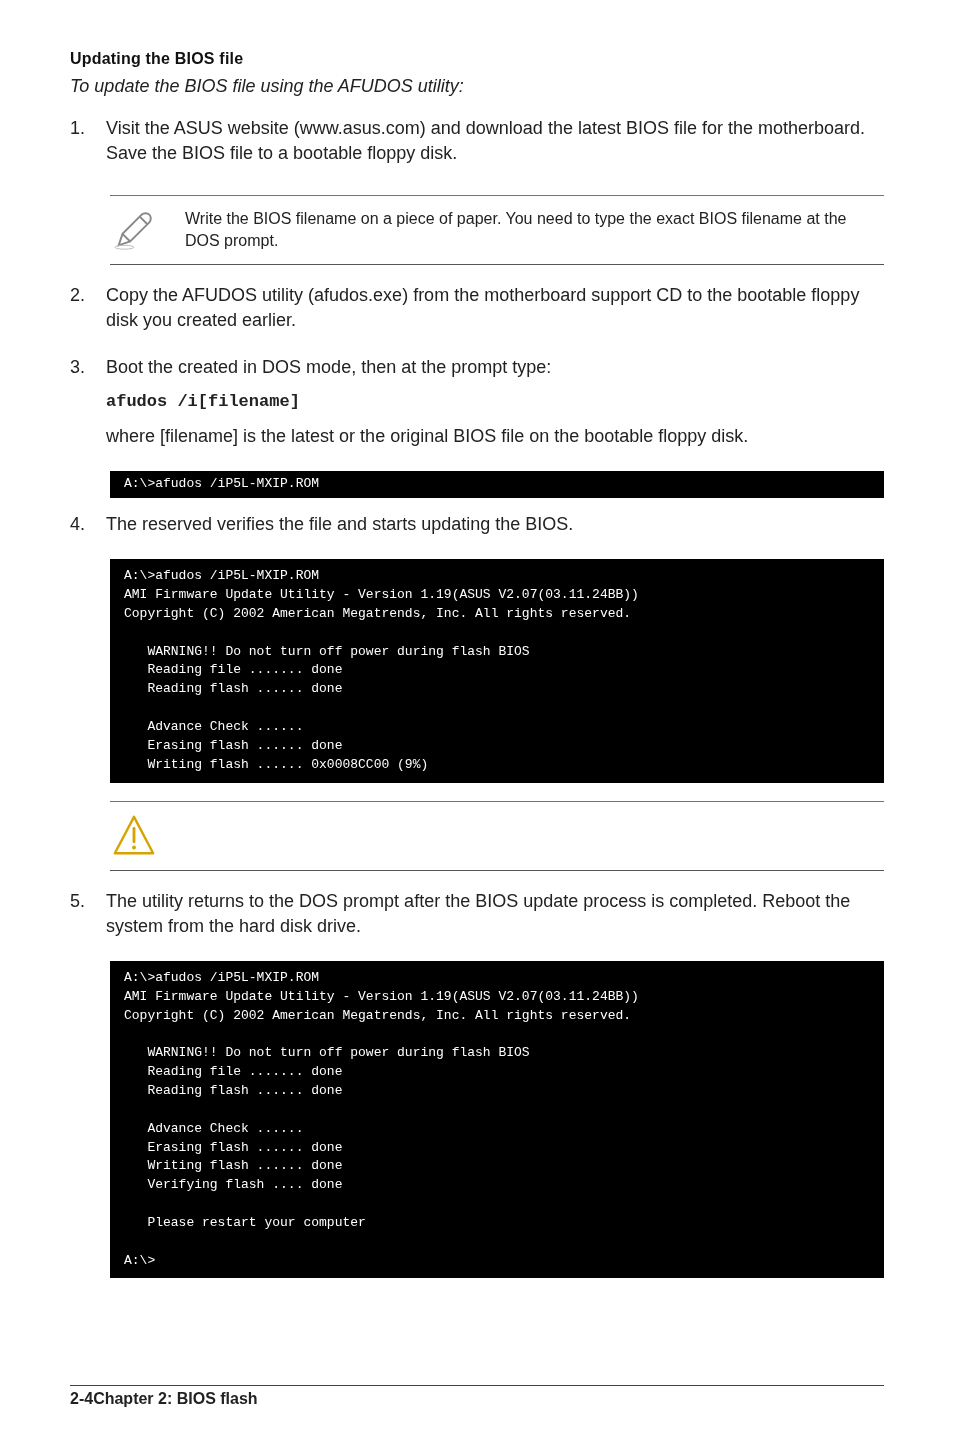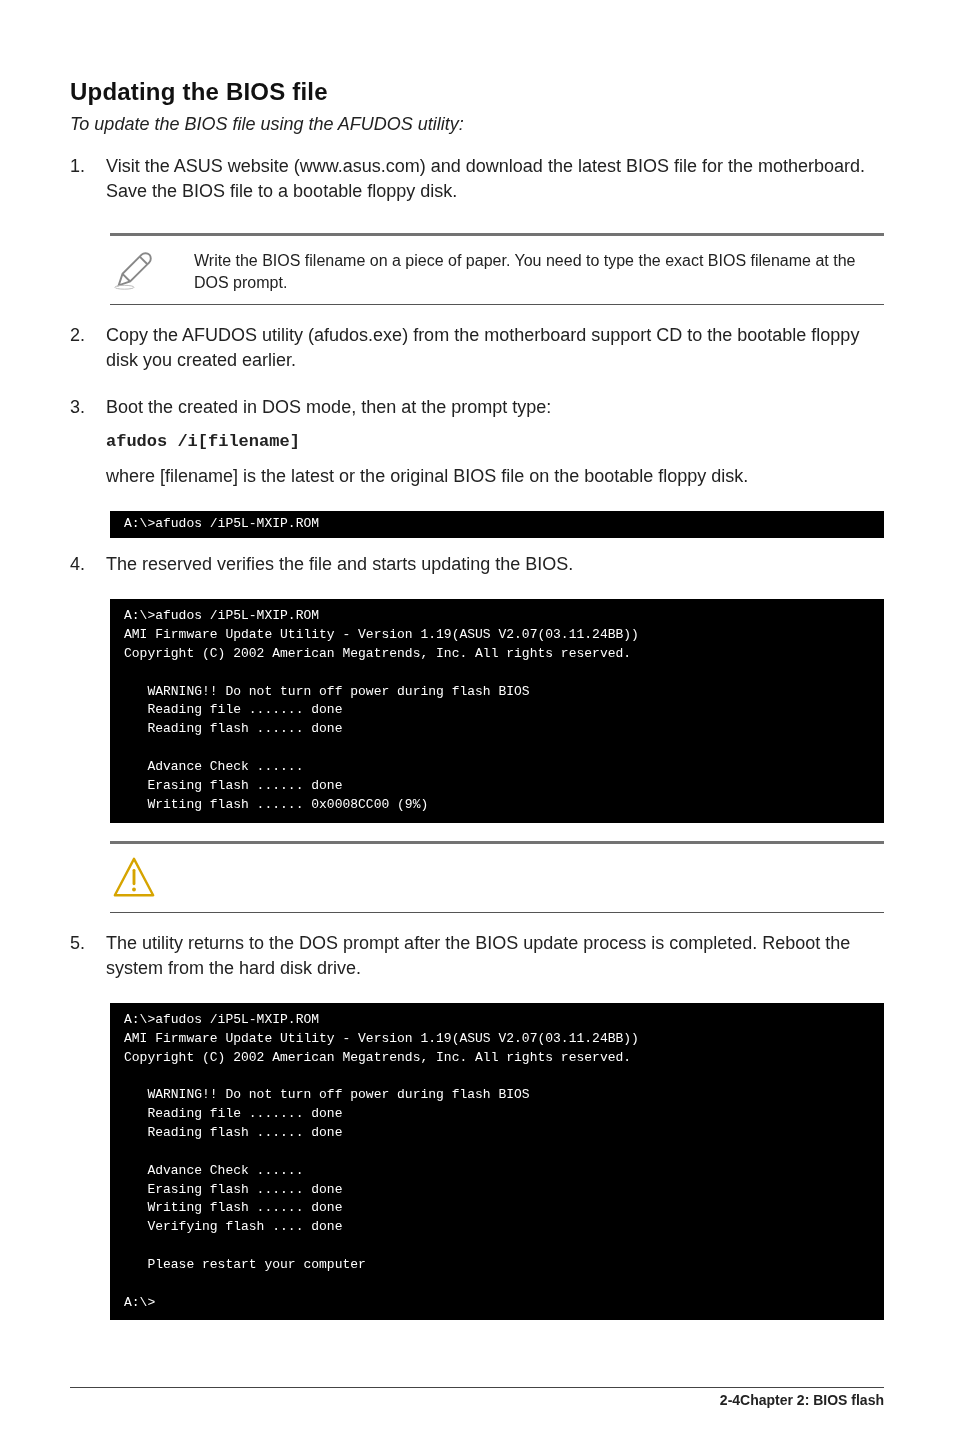--- a/index.html
+++ b/index.html
@@ -6,26 +6,25 @@
   body {
     width: 954px;
     height: 1438px;
     background: #fff;
     font-family: "Helvetica Neue", Arial, sans-serif;
     color: #222;
     padding: 50px 70px 20px 70px;
     position: relative;
   }
   h2.section-heading {
-    font-size: 24px;
+    font-size: 16px;
     font-weight: 700;
     color: #111;
     margin-bottom: 6px;
     letter-spacing: 0.2px;
-    margin-top: 28px;
   }
   p.intro {
     font-size: 18px;
     line-height: 1.35;
     margin-bottom: 18px;
     font-style: italic;
   }
   .step {
     display: flex;
     font-size: 18px;
@@ -35,26 +34,26 @@
   .step-num {
     width: 36px;
     flex: none;
   }
   .step-body {
     flex: 1;
   }
   .step-body p { margin-bottom: 10px; }
   .note-block {
     margin: 18px 0 18px 40px;
-    border-top: 3px solid #737373;
+    border-top: 1px solid #737373;
     border-bottom: 1px solid #555;
     padding: 10px 0 10px 0;
     display: flex;
-    align-items: flex-end;
-    gap: 36px;
+    align-items: center;
+    gap: 27px;
     font-size: 16px;
     line-height: 1.35;
   }
   .note-icon {
     width: 48px;
     height: 48px;
     flex: none;
     display: flex;
     align-items: center;
     justify-content: center;
@@ -80,22 +79,22 @@
   }
   .terminal.small { padding: 4px 14px; }
   .footer {
     position: absolute;
     left: 70px;
     right: 70px;
     bottom: 30px;
     border-top: 1px solid #444;
     padding-top: 4px;
     display: flex;
-    justify-content: flex-end;
-    font-size: 14px;
+    justify-content: flex-start;
+    font-size: 16px;
     font-weight: 600;
   }
 </style>
 </head>
 <body>
 
 <h2 class="section-heading">Updating the BIOS file</h2>
 <p class="intro">To update the BIOS file using the AFUDOS utility:</p>
 
 <div class="step">

